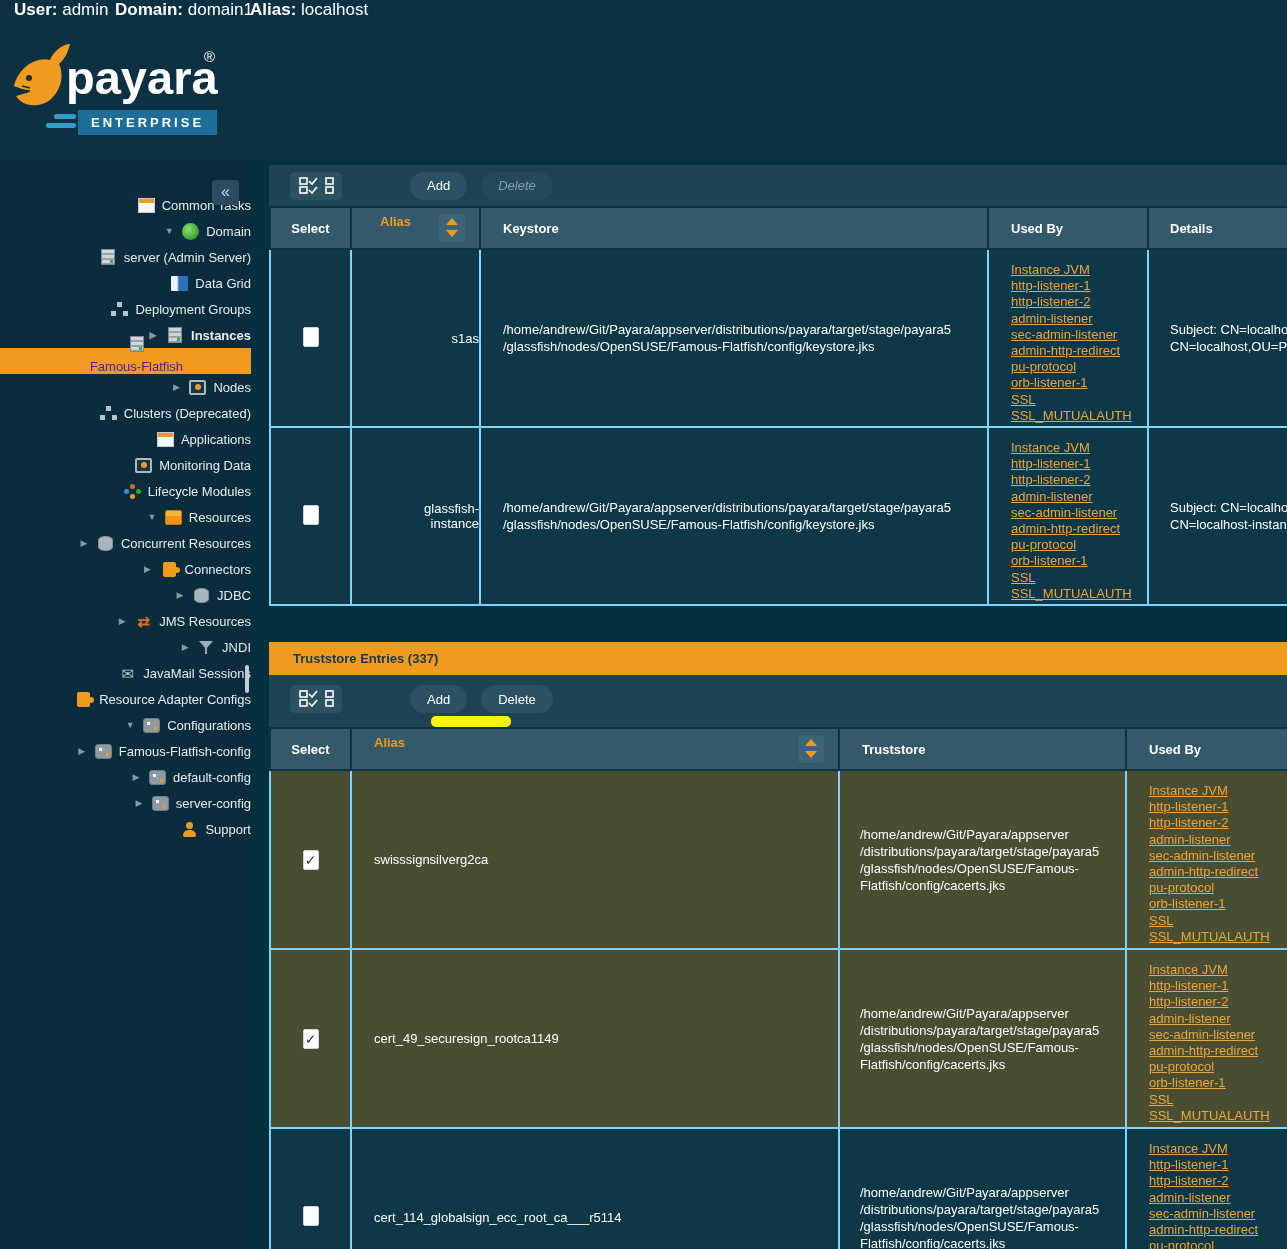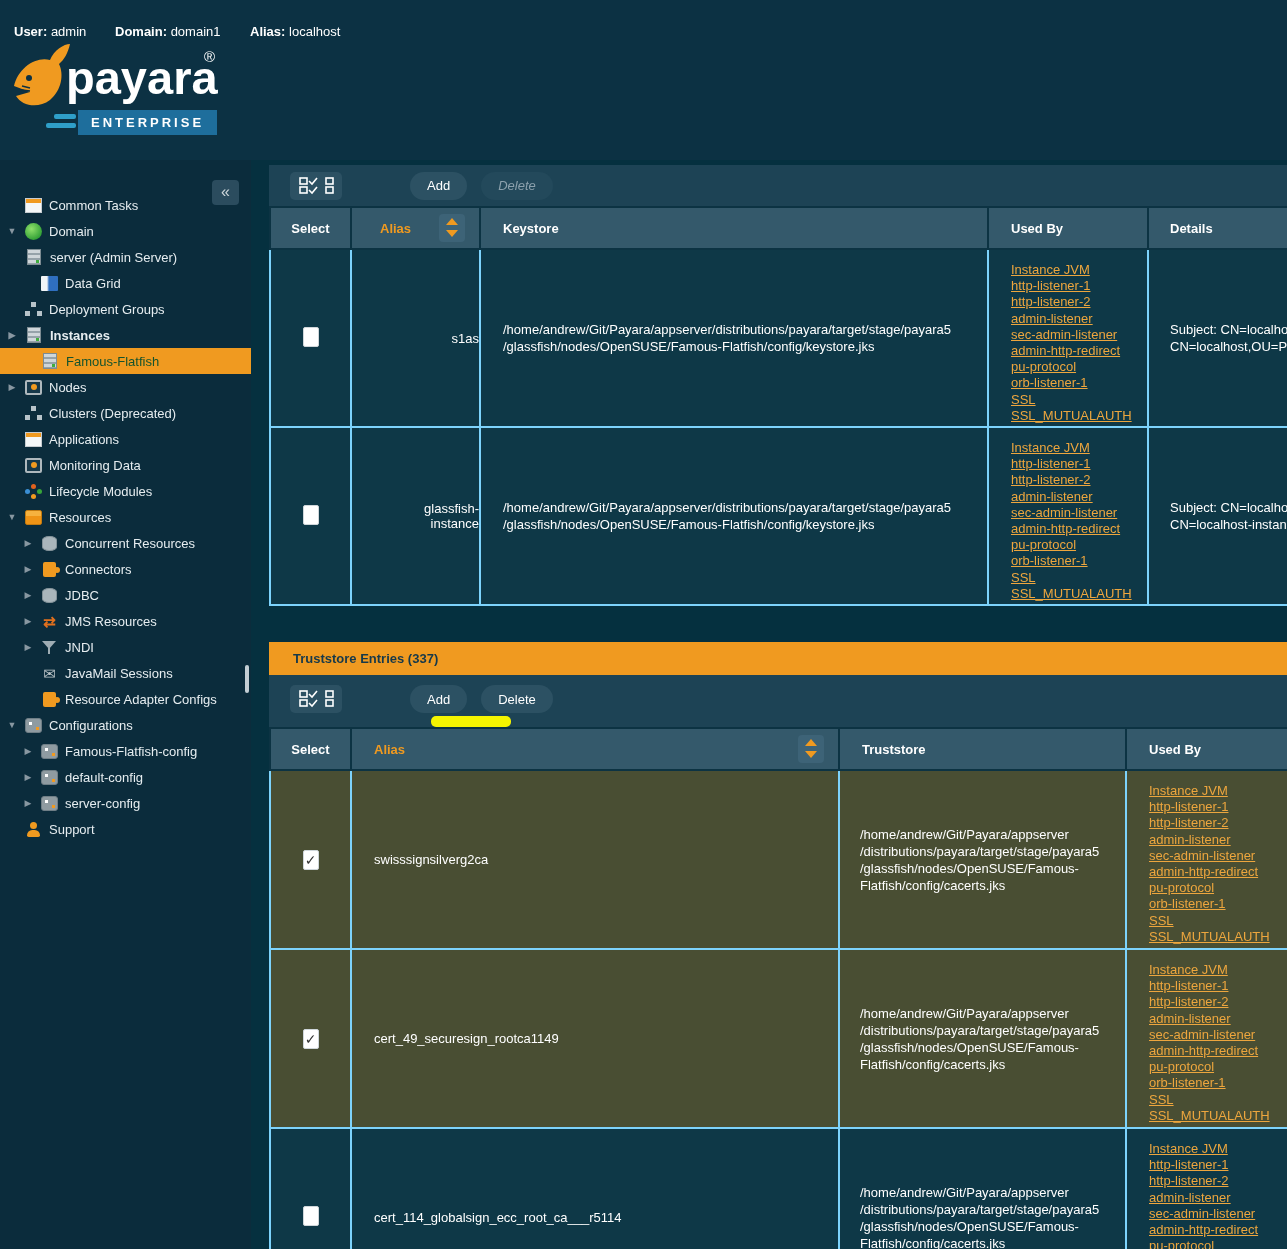--- a/index.html
+++ b/index.html
@@ -1,40 +1,40 @@
 <!DOCTYPE html>
 <html><head>
 <meta charset="utf-8">
 <style>
   * { margin:0; padding:0; box-sizing:border-box; }
   html,body { width:1287px; height:1249px; overflow:hidden; background:#05303f;
               font-family:"Liberation Sans", sans-serif; position:relative; }
 
   
   .app-header { position:absolute; top:0; left:0; width:1287px; height:160px; background:#0c3143; z-index:5; }
-  .info-item { position:absolute; top:24px; font-size:13px; color:#fff; }
+  .info-item { position:absolute; top:0; font-size:17px; color:#fff; }
   .info-item b { font-weight:bold; }
   .logo { position:absolute; left:8px; top:40px; width:260px; height:105px; }
   .fish { position:absolute; left:0; top:0; }
   .brand { position:absolute; left:58px; top:10px; font-size:47px; font-weight:bold; color:#fff; letter-spacing:0px; }
   .brand-reg { position:absolute; left:196px; top:8px; font-size:15px; color:#fff; }
   .ent-box { position:absolute; left:70px; top:70px; background:#1e6e9c; color:#fff; font-weight:bold;
              font-size:13px; letter-spacing:3px; padding:5px 13px; }
   .stripe { position:absolute; background:#2f9fc9; border-radius:2px; height:5px; }
   .stripe.s1 { left:46px; top:74px; width:22px; }
   .stripe.s2 { left:38px; top:83px; width:30px; }
 
   
   .sidebar { position:absolute; left:0; top:160px; width:251px; height:1089px; background:#0b2c3c; padding-top:32px; z-index:4; }
   .collapse-btn { position:absolute; top:20px; right:12px; width:27px; height:25px; background:#2b4c5e;
                   border-radius:4px; color:#cdd6da; text-align:center; line-height:23px; font-size:16px; cursor:pointer; }
-  .nav-item { height:26px; display:flex; align-items:center; color:#e6edf0; font-size:13px; padding-left:6px; gap:7px; cursor:pointer; }
+  .nav-item { height:26px; display:flex; align-items:center; color:#e6edf0; font-size:13px; padding-left:6px; gap:7px; cursor:pointer;justify-content:flex-end; }
   .nav-item.ind1 { padding-left:22px; }
   .nav-item.bold { font-weight:bold; }
-  .nav-item.sel { background:#f09a20; color:#14532d; }
+  .nav-item.sel { background:#f09a20; color:#4c1d95;flex-direction:column; }
   .exp { width:12px; font-size:9px; color:#8897a1; text-align:center; flex:none; }
   .sb-scroll { position:absolute; right:2px; top:505px; width:4px; height:28px; background:#c3ced4; border-radius:2px; }
 
   
   .ic { width:17px; height:15px; position:relative; display:inline-block; flex:none; }
   .ic-table { background:linear-gradient(180deg,#f09a20 0 4px,#f4f7f8 4px); border:1px solid #c6ccd0; }
   .ic-globe { height:17px; border-radius:50%; background:radial-gradient(circle at 38% 35%,#8fe06a,#2f9e35 75%); }
   .ic-datagrid { background:linear-gradient(90deg,#f2f5f7 0 6px,#2f6fc0 8px); border-radius:1px; }
   .ic-server { height:16px; width:14px; margin:0 2px; background:repeating-linear-gradient(180deg,#cfd6da 0 3px,#95a2a9 3px 5px); border:1px solid #7c8b92; }
   .ic-server::after { content:""; position:absolute; right:1px; bottom:1px; width:3px; height:3px; background:#3fae3f; }
@@ -73,21 +73,21 @@
   .btn.disabled { color:#8ba0ac; font-style:italic; background:#23495b; cursor:default; }
   .hl-pill { position:absolute; left:162px; top:41px; width:80px; height:11px; background:#f5f500; border-radius:5px; }
 
   .section-bar { height:33px; background:#f09a20; color:#16394a; font-weight:bold; font-size:13px;
                  display:flex; align-items:center; padding-left:24px; margin-top:36px; width:1240px; }
 
   table { border-collapse:collapse; table-layout:fixed; width:1240px; }
   th { background:#34596b; color:#fff; font-weight:bold; font-size:13px; height:42px; text-align:left;
        padding-left:22px; border:2px solid #0c3343; }
   th.center { text-align:center; padding-left:0; }
-  .th-flex { display:flex; align-items:center; }
+  .th-flex { display:flex; align-items:flex-start; }
   .th-flex .lbl { color:#f09a20; }
   .sort { width:26px; height:28px; background:#3d6377; border-radius:4px; position:relative; margin-left:auto;
           margin-right:14px; cursor:pointer; flex:none; }
   .sort::before { content:""; position:absolute; left:7px; top:4px; border-left:6px solid transparent;
                   border-right:6px solid transparent; border-bottom:7px solid #f09a20; }
   .sort::after { content:""; position:absolute; left:7px; top:16px; border-left:6px solid transparent;
                  border-right:6px solid transparent; border-top:7px solid #f09a20; }
 
   td { border:2px solid #7dd3fc; background:#0e3847; color:#fff; font-size:13px; vertical-align:middle; padding-left:22px; }
   tr.olive td { background:#494e33; }

